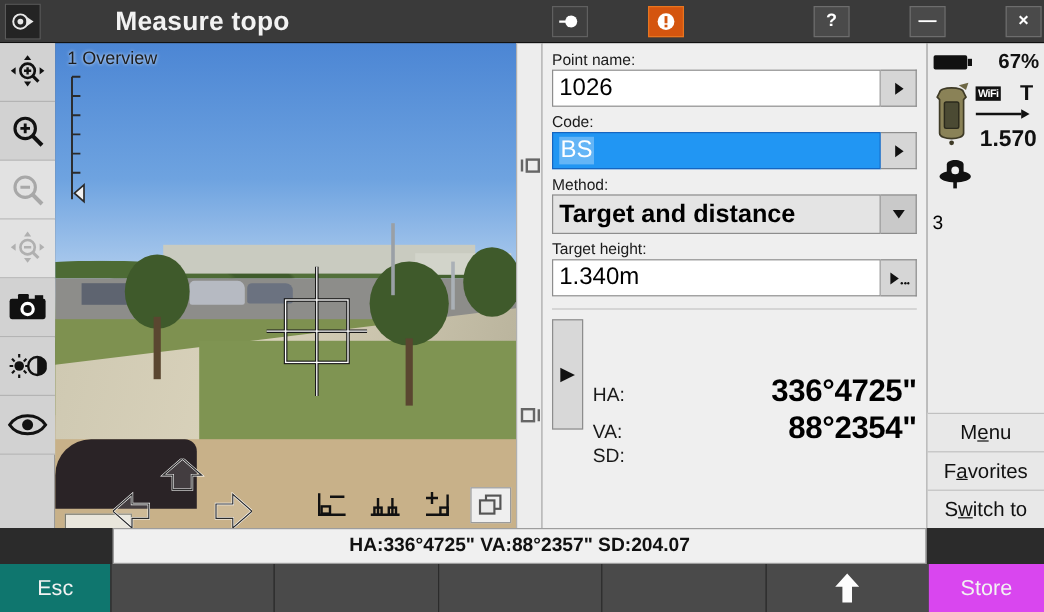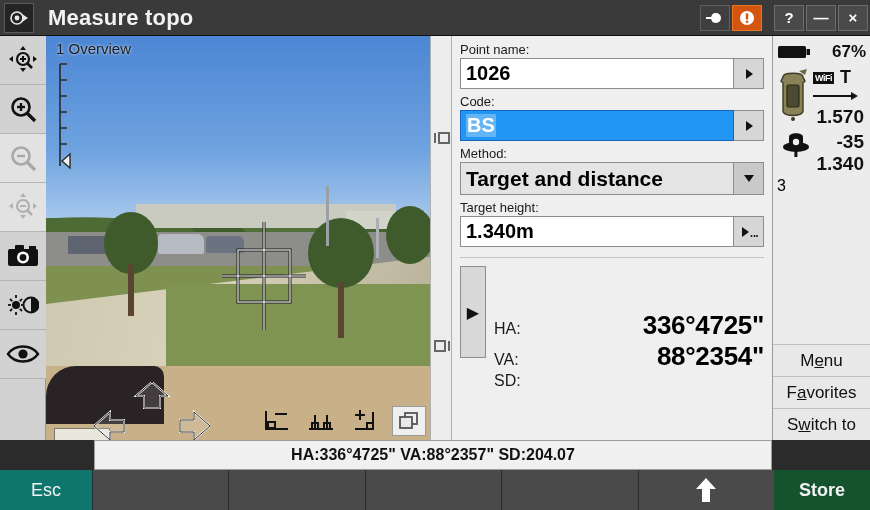--- a/index.html
+++ b/index.html
@@ -10,20 +10,21 @@
     overflow: hidden;
     position: relative;
   }
 
   
   #titlebar {
     height: 36px; width: 870px;
     background: #3a3a3a;
     display: flex; align-items: center;
     border-bottom: 1px solid #111;
+    gap: 48px;
   }
   #app-icon {
     width: 30px; height: 30px; margin-left: 4px;
     background: #242424; border: 1px solid #5a5a5a;
     display: flex; align-items: center; justify-content: center;
   }
   #title-text {
     color: #f2f2f2; font-size: 22px; font-weight: bold;
     margin-left: 14px; letter-spacing: .2px;
   }
@@ -133,21 +134,21 @@
   
   #form {
     width: 320px; height: 404px; background: #efefef;
     padding: 6px 8px 0 8px; position: relative;
   }
   .lbl { font-size: 13px; color: #1a1a1a; margin-bottom: 1px; }
   .field-row { display: flex; margin-bottom: 5px; }
   .fld {
     flex: 1; height: 31px; background: #fff;
     border: 1px solid #8d8d8d;
-    font-size: 20px; font-weight: bold; color: #000;
+    font-size: 20px; font-weight: normal; color: #000;
     display: flex; align-items: center; padding-left: 5px;
   }
   .fld.sel { background: #2196f3; color: #fff; border-color: #1565c0; }
   .fld.sel .selbox { background: #64b5f6; padding: 0 1px; }
   .arrowbtn {
     width: 30px; height: 31px; background: #d6d6d6;
     border: 1px solid #8d8d8d; border-left: none;
     display: flex; align-items: center; justify-content: center;
     font-size: 13px; color: #111;
   }
@@ -182,21 +183,21 @@
   #rightcol {
     width: 98px; height: 404px; background: #ececec;
     border-left: 1px solid #9a9a9a;
     display: flex; flex-direction: column;
   }
   #status-box { padding: 4px 4px 0 4px; }
   .st-row { display: flex; align-items: center; justify-content: space-between; height: 23px; }
   .st-val { font-size: 17px; font-weight: bold; color: #111; }
   #inst-row { display: flex; align-items: flex-start; margin-top: 4px; height: 62px; }
   #inst-right { flex: 1; padding-left: 2px; }
-  .wifi-line { display: flex; align-items: center; gap: 6px; }
+  .wifi-line { display: flex; align-items: center; gap: 16px; }
   .wifi-badge { background: #111; color: #fff; font-size: 9px; font-weight: bold; padding: 1px 2px; letter-spacing: -.5px; }
   .t-letter { font-size: 18px; font-weight: bold; color: #111; }
   .num-right { text-align: right; font-size: 19px; font-weight: bold; color: #111; padding-right: 2px; }
   #prism-row { display: flex; align-items: flex-start; height: 48px; margin-top: 2px; }
   #prism-left { width: 40px; position: relative; }
   #prism-right { flex: 1; }
   #rc-spacer { flex: 1; }
   .navbtn {
     height: 32px; background: #e8e8e8;
     border-top: 1px solid #c0c0c0;
@@ -222,23 +223,23 @@
     width: 92px; background: #0f766e;
     display: flex; align-items: center; justify-content: center;
     color: #f2f2f2; font-size: 18px;
   }
   .softkey {
     flex: 1; background: #4a4a4a;
     border-left: 1px solid #2b2b2b;
     display: flex; align-items: center; justify-content: center;
   }
   #store-key {
-    width: 96px; background: #14532d;
-    display: flex; align-items: center; justify-content: center;
-    color: #f2f2f2; font-size: 18px; font-weight: bold;
+    width: 96px; background: #d946ef;
+    display: flex; align-items: center; justify-content: center;
+    color: #f2f2f2; font-size: 18px;
   }
   #bottom-left-strip {
     position: absolute; left: 0; top: 440px; width: 94px; height: 30px;
     background: #2b2b2b;
   }
   #bottom-right-strip {
     position: absolute; left: 772px; top: 440px; width: 98px; height: 30px;
     background: #2b2b2b;
   }
 </style>
@@ -570,24 +571,20 @@
             <ellipse cx="19" cy="16" rx="13" ry="5" fill="#111"></ellipse>
             <path d="M12 6 C12 1, 26 1, 26 6 L26 14 H12 Z" fill="#111"></path>
             <circle cx="19" cy="11" r="3.2" fill="#f0f0f0"></circle>
             <rect x="17.4" y="18" width="3" height="8" fill="#111"></rect>
             </svg><span></span>
             <text x="0" y="40" font-family="Liberation Sans" font-size="15" font-weight="bold" fill="#111">3</text>
             <rect x="14" y="27" width="14" height="11" rx="2" fill="#e8b33a" stroke="#9a7416" stroke-width="1.2">
             <path d="M18 27 V24 a3 3 0 0 1 6 0 V27" fill="none" stroke="#9a7416" stroke-width="1.8">
           
         </path></rect></div>
-        <div id="prism-right">
-          <div class="num-right">-35</div>
-          <div class="num-right">1.340</div>
-        </div>
       </div>
     </div>
 
     <div id="rc-spacer"></div>
 
     <div class="navbtn">
         <span>M<u>e</u>nu</span>
       </div>
     <div class="navbtn">
         <span>F<u>a</u>vorites</span>

